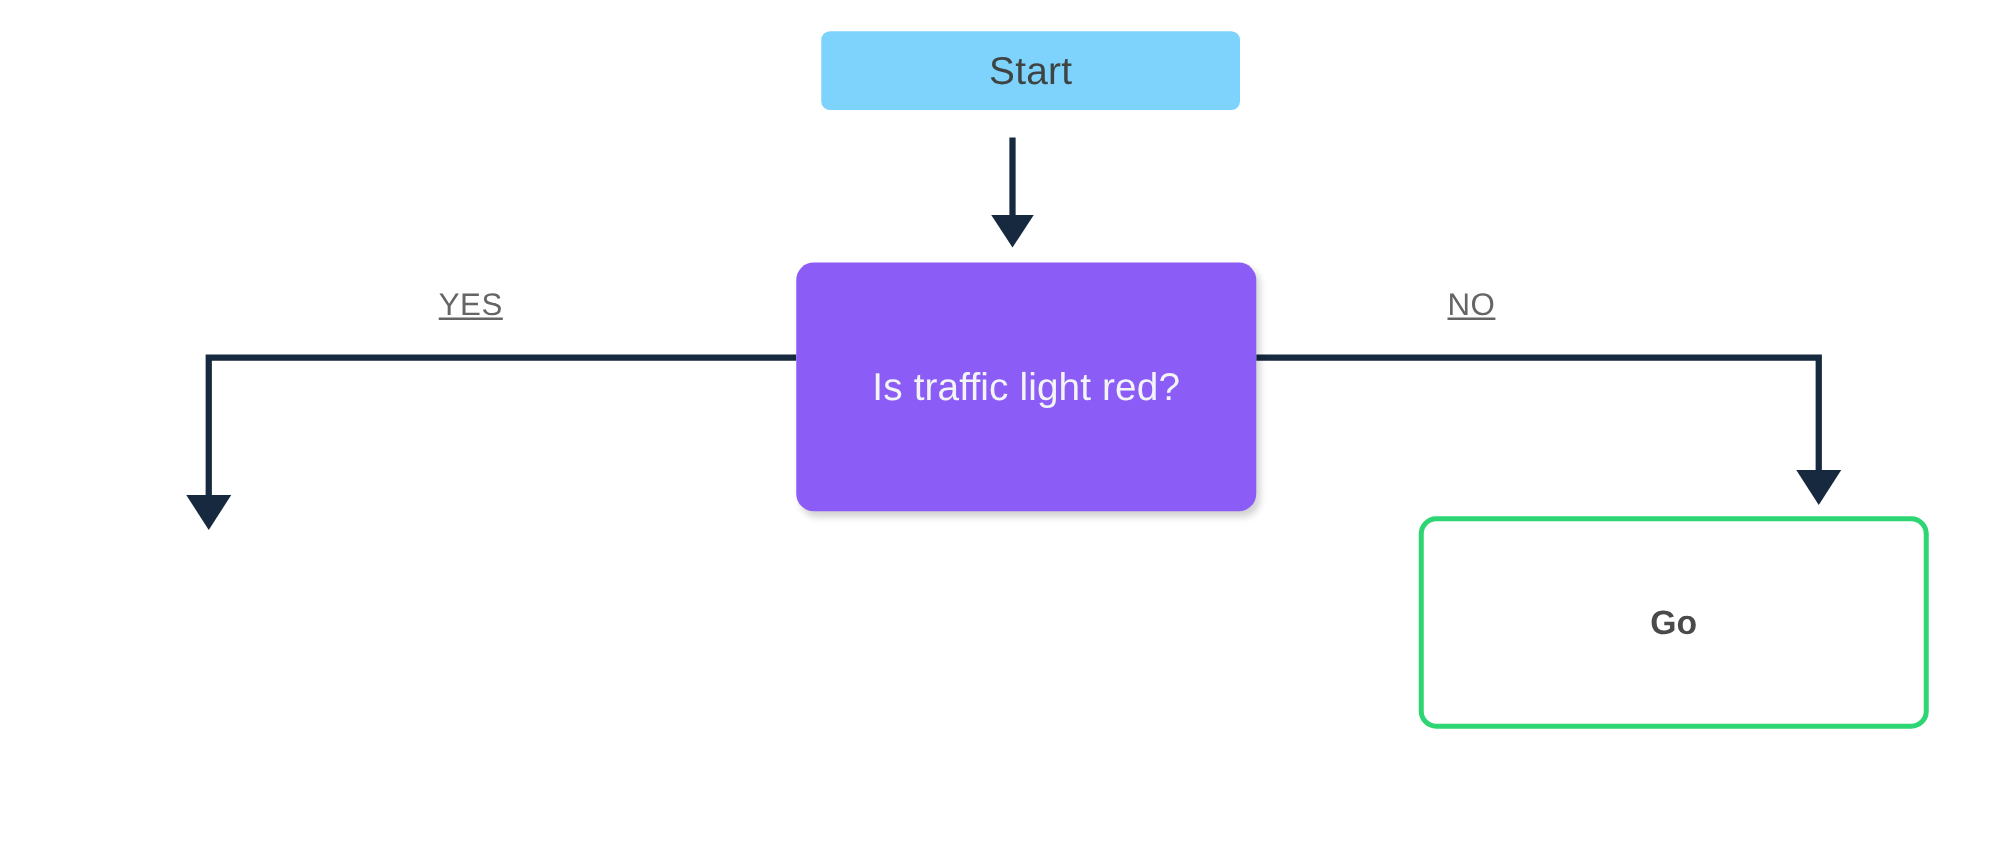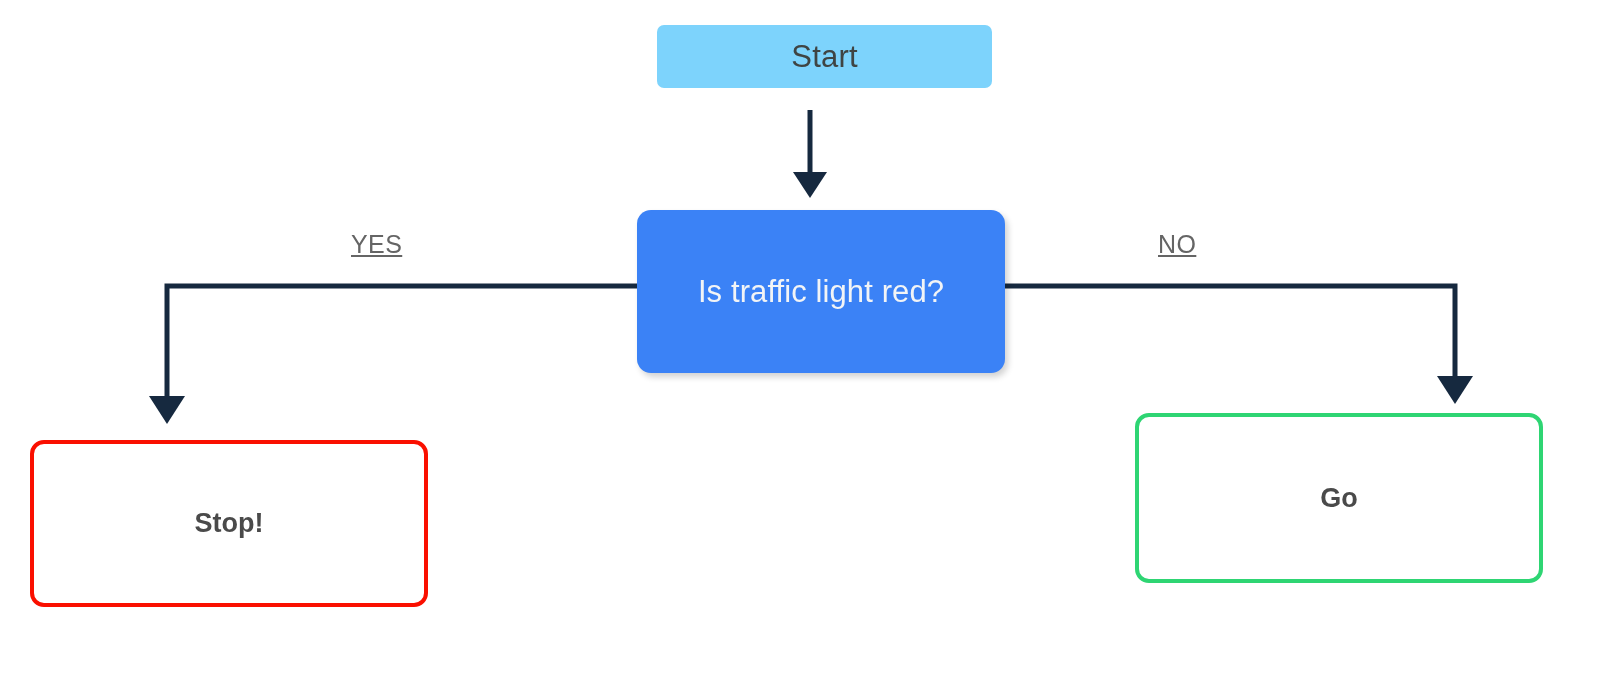--- a/index.html
+++ b/index.html
@@ -50,22 +50,22 @@
     font-weight: 400;
     color: #3f4443;
     letter-spacing: 0.2px;
   }
 
   
   .node-decision {
     left: 637px;
     top: 210px;
     width: 368px;
-    height: 163px;
-    background: #3b82f6;
+    height: 199px;
+    background: #8b5cf6;
     border-radius: 14px;
     box-shadow: 3px 4px 6px rgba(0,0,0,0.18);
   }
   .node-decision .node-label {
     font-size: 31px;
     font-weight: 400;
     color: #f2f4f6;
     letter-spacing: 0.1px;
   }
 
@@ -141,21 +141,18 @@
   <div class="edge-label edge-label-no">NO</div>
 
   <div class="node node-start">
     <span class="node-label">Start</span>
   </div>
 
   <div class="node node-decision">
     <span class="node-label">Is traffic light red?</span>
   </div>
 
-  <div class="node node-stop">
-    <span class="node-label">Stop!</span>
-  </div>
 
   <div class="node node-go">
     <span class="node-label">Go</span>
   </div>
 
 </div>
 
 </body></html>

